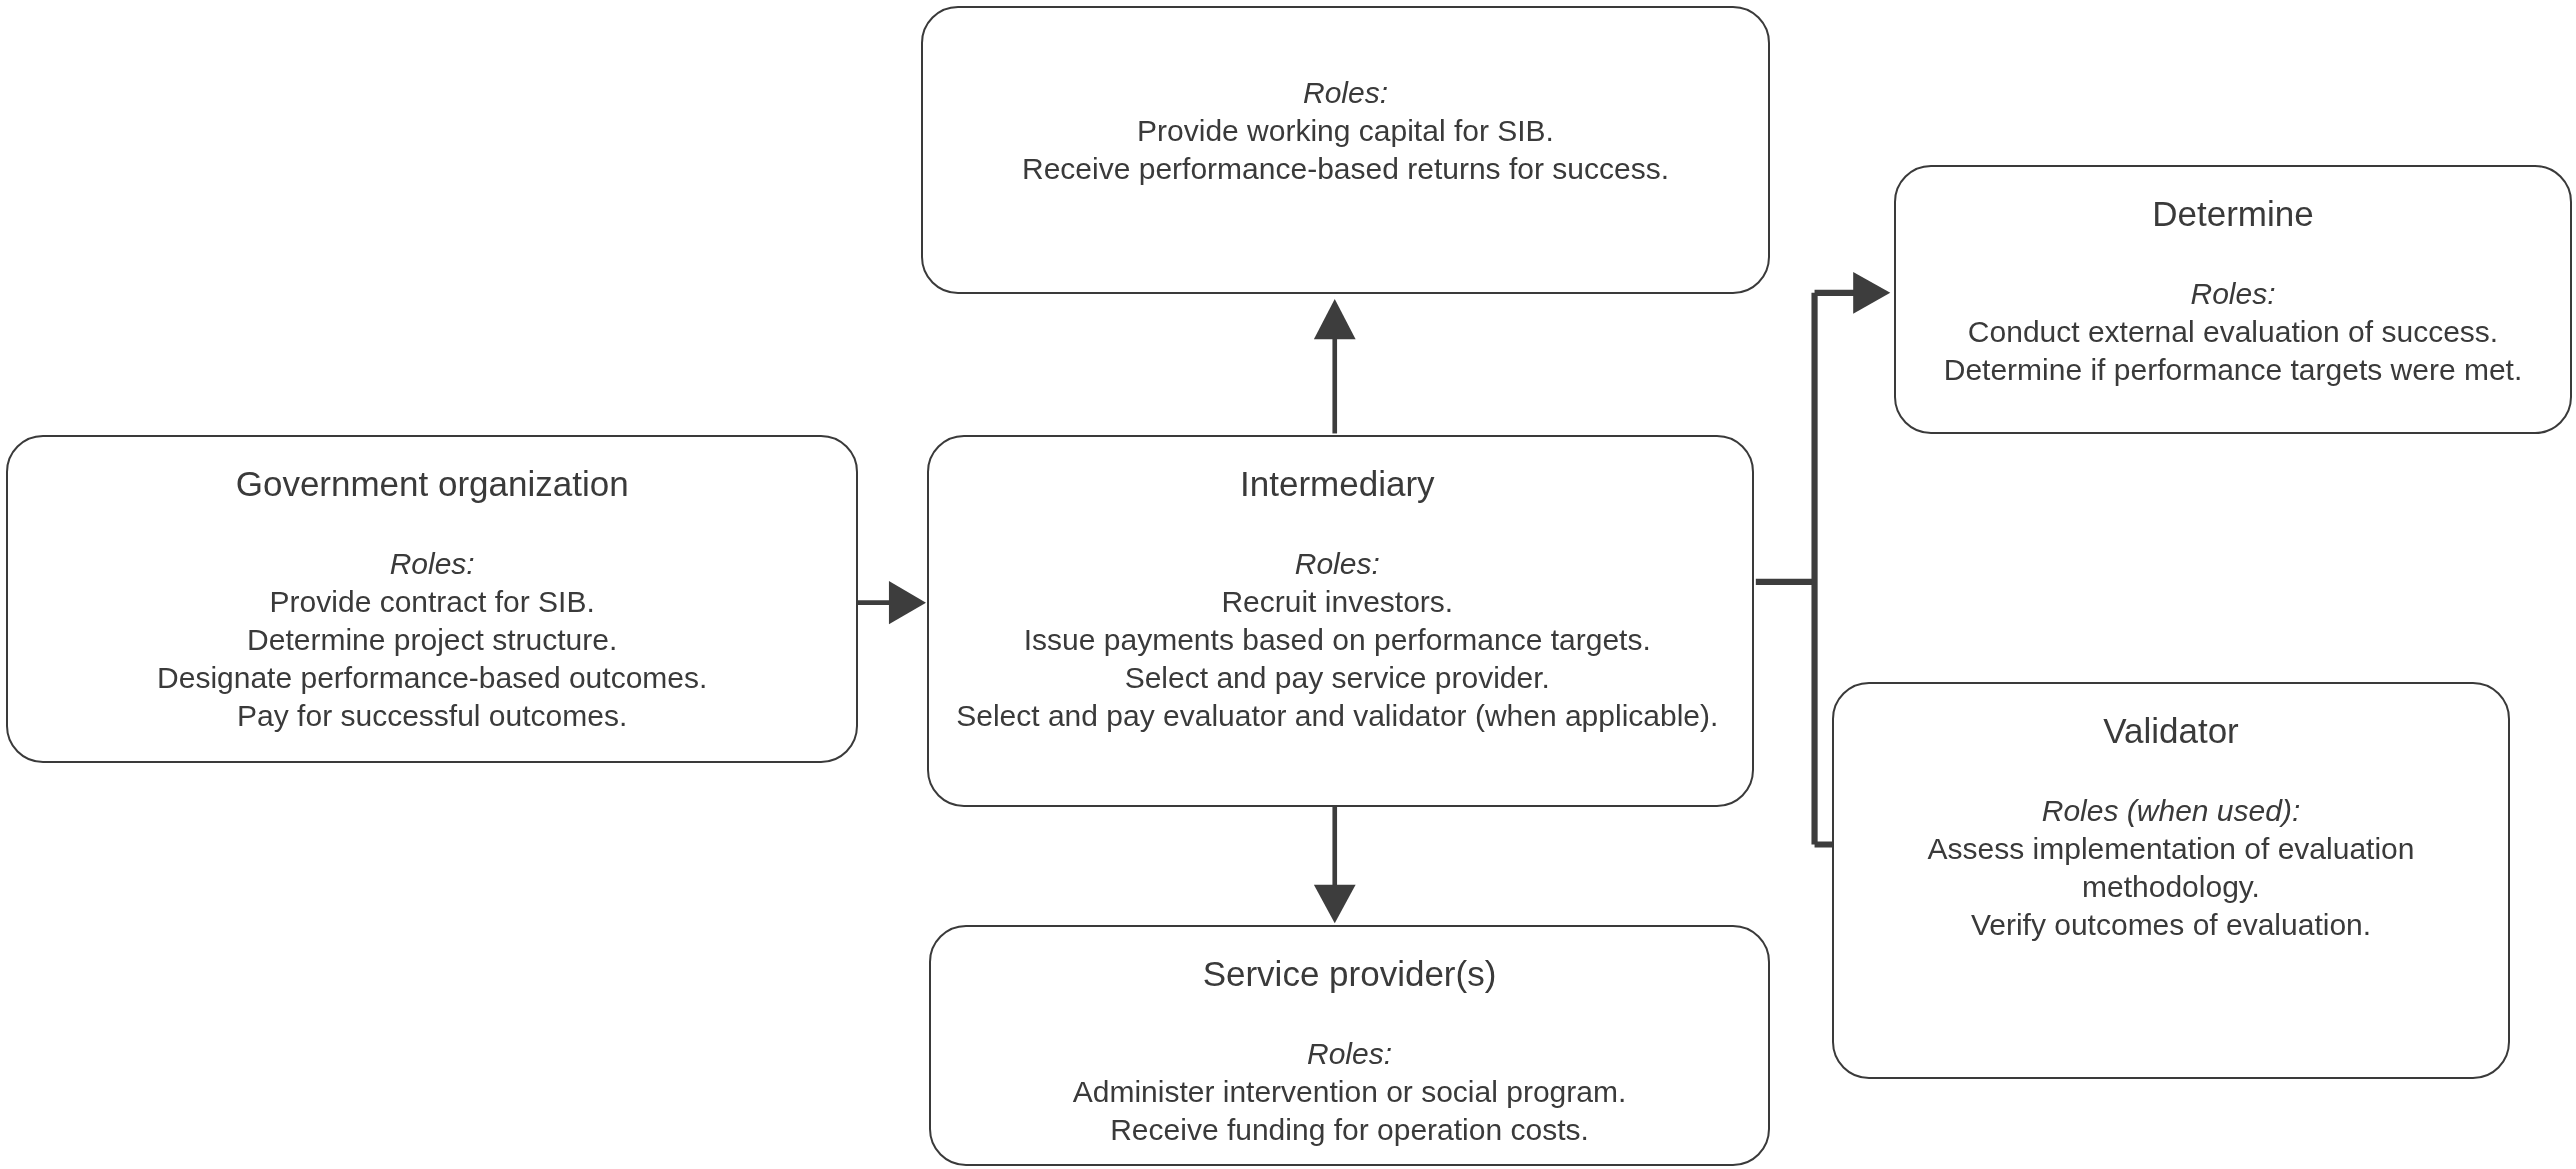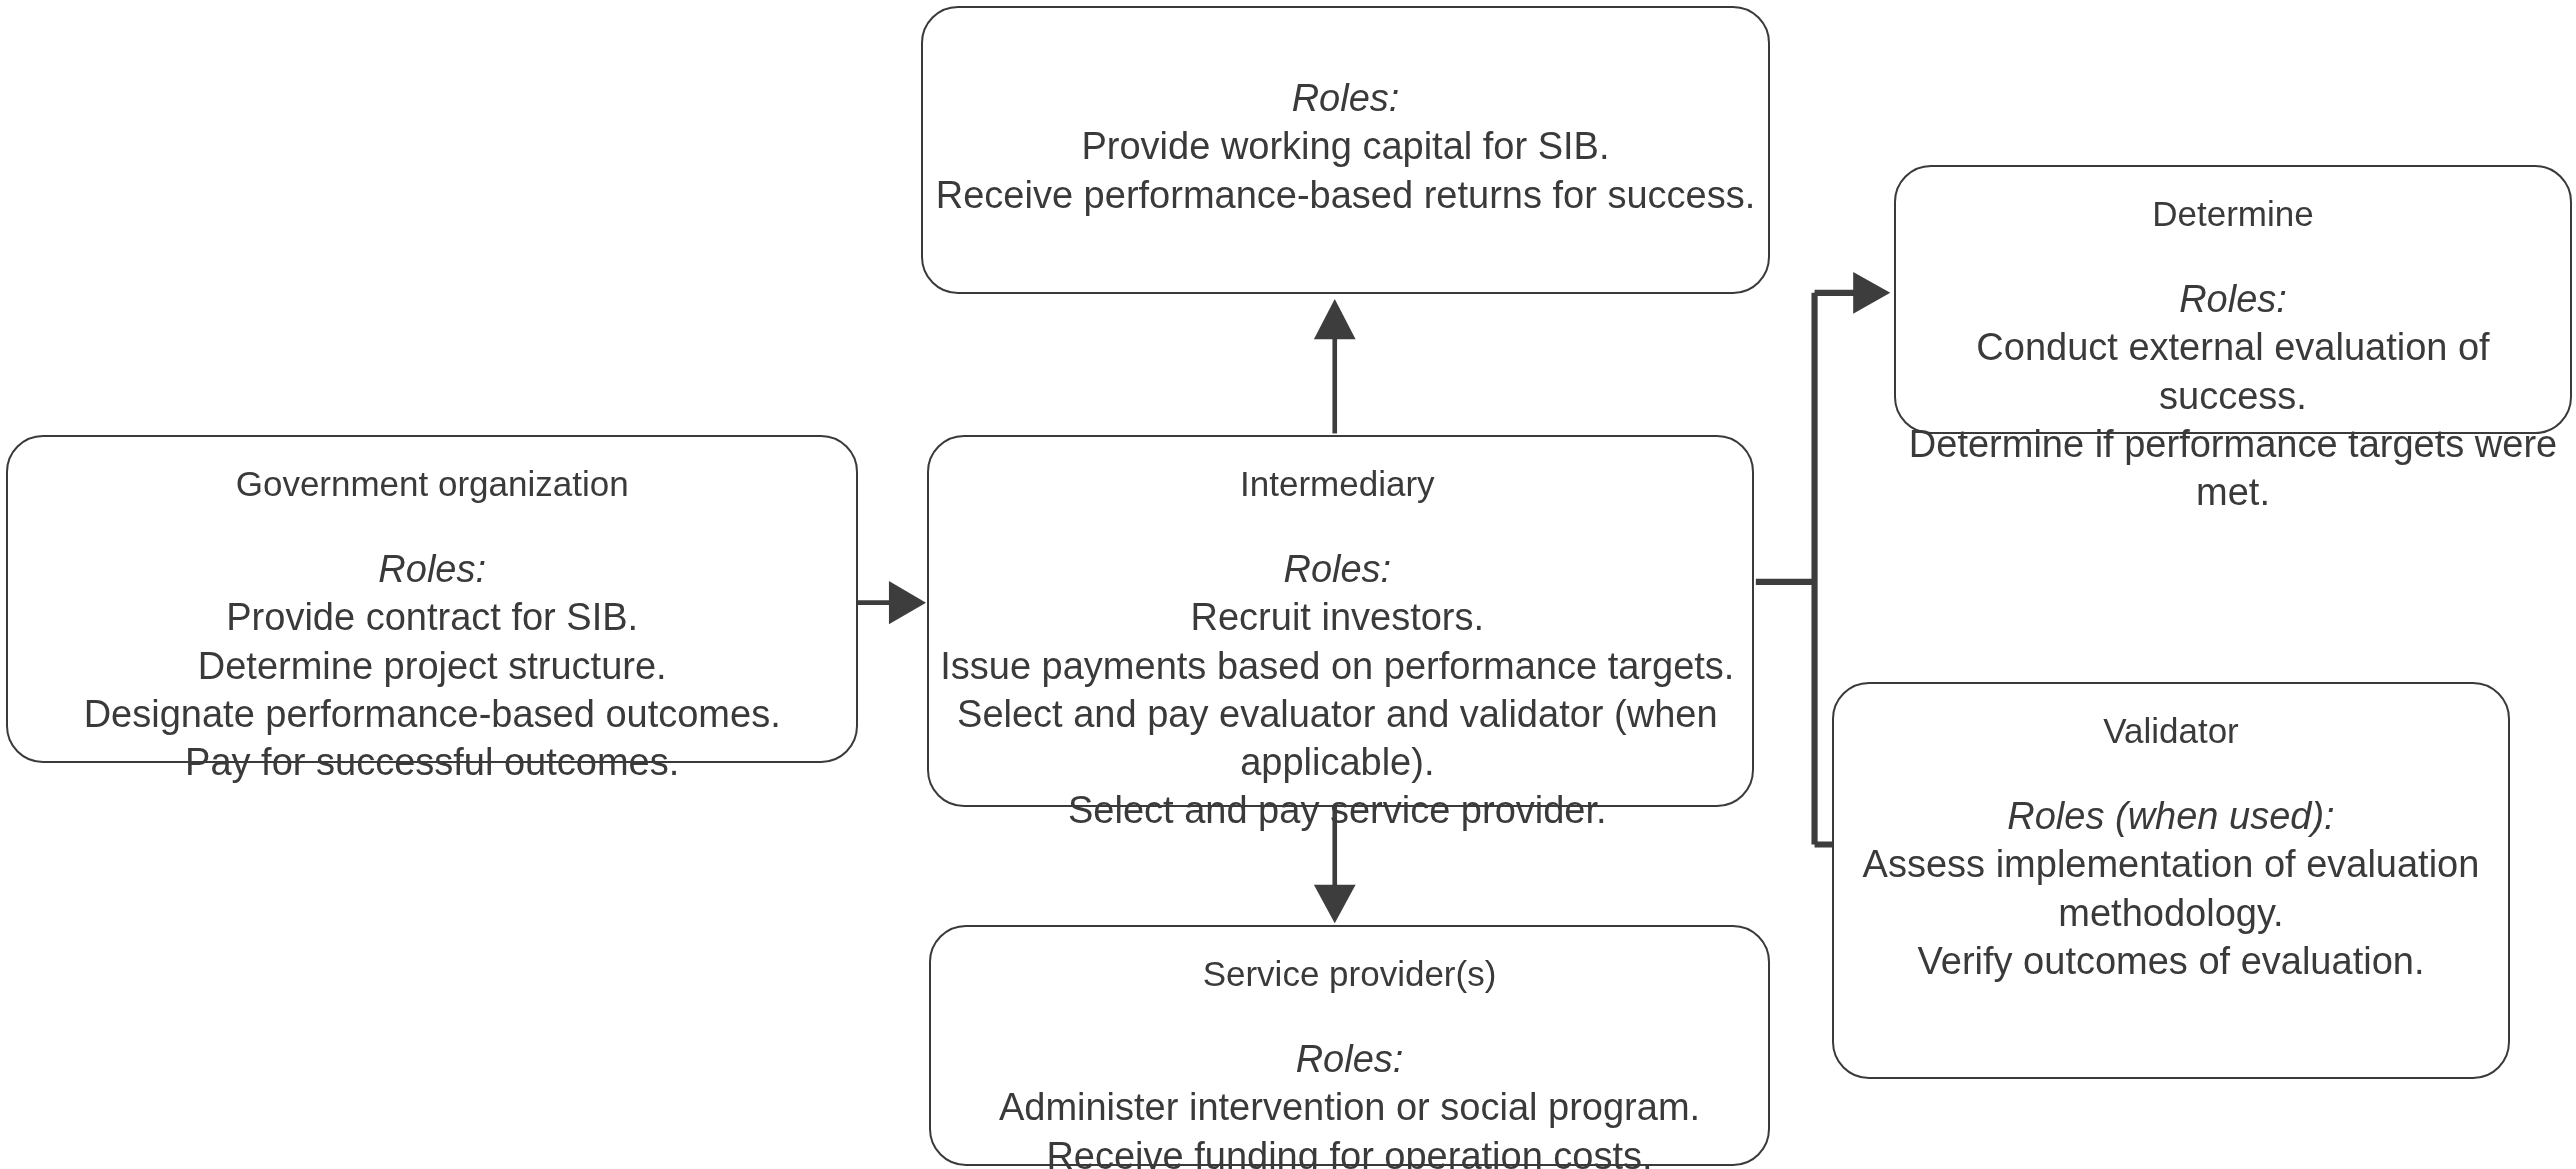--- a/index.html
+++ b/index.html
@@ -15,21 +15,21 @@
   .connectors { position: absolute; left: 0; top: 0; width: 2576px; height: 1169px; }
   .box {
     position: absolute;
     background: #ffffff;
     border: 2.7px solid #3a3a3a;
     border-radius: 37px;
     text-align: center;
     padding: 26px 7.7px 0 7.7px;
   }
   .box-title { font-size: 35px; line-height: 1.2; font-weight: 400; }
-  .roles { margin-top: 40px; font-size: 38px; line-height: 1.27; }
+  .roles { margin-top: 40px; font-size: 30px; line-height: 1.27; }
   .roles-label { font-style: italic; }
   .role-line { font-style: normal; }
 </style>
 </head>
 <body>
 
 <div class="canvas">
 
   <svg class="connectors" viewBox="0 0 3333 1513" xmlns="http://www.w3.org/2000/svg">
     <g stroke="#3d3d3d" stroke-width="6" fill="none">
@@ -81,22 +81,22 @@
       <div class="role-line">Pay for successful outcomes.</div>
     </div>
   </div>
 
   <div class="box" style="left:927px; top:435px; width:827px; height:372px; padding-left:4.6px; padding-right:11px;">
     <div class="box-title">Intermediary</div>
     <div class="roles">
       <div class="roles-label">Roles:</div>
       <div class="role-line">Recruit investors.</div>
       <div class="role-line">Issue payments based on performance targets.</div>
+      <div class="role-line">Select and pay service provider.</div>
       <div class="role-line">Select and pay evaluator and validator (when applicable).</div>
-      <div class="role-line">Select and pay service provider.</div>
     </div>
   </div>
 
   <div class="box" style="left:1832px; top:674px; width:678px; height:397px;margin-top:8px;">
     <div class="box-title">Validator</div>
     <div class="roles">
       <div class="roles-label">Roles (when used):</div>
       <div class="role-line">Assess implementation of evaluation methodology.</div>
       <div class="role-line">Verify outcomes of evaluation.</div>
     </div>

